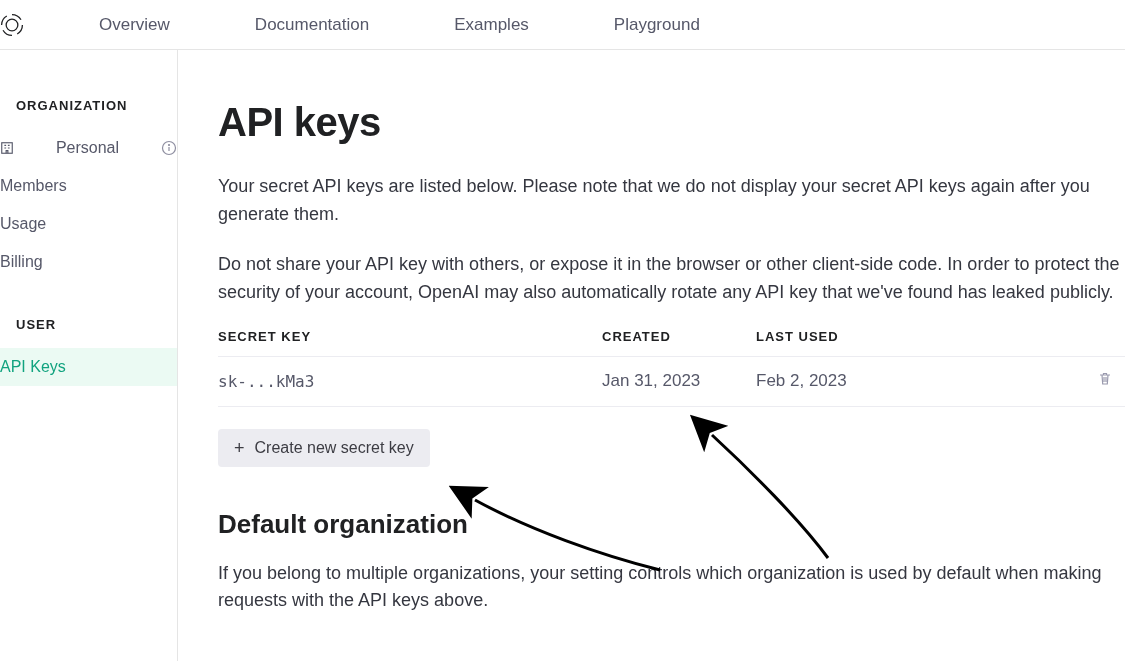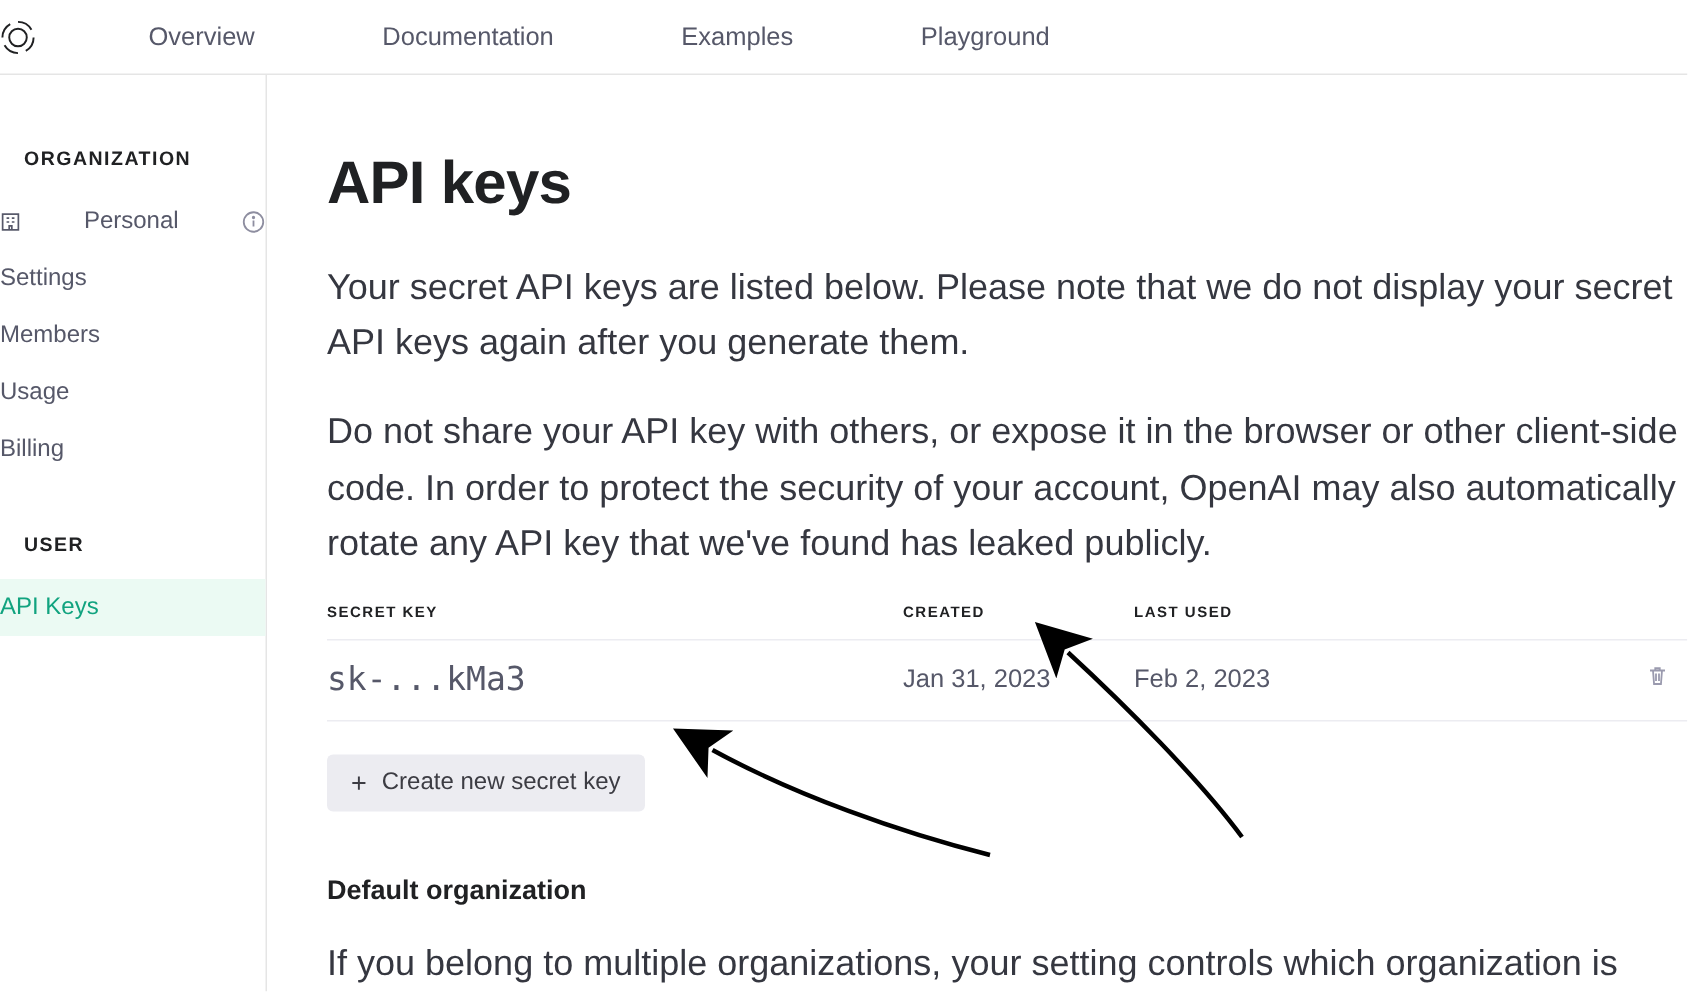--- a/index.html
+++ b/index.html
@@ -75,67 +75,67 @@
     flex: 1;
     overflow: hidden;
   }
   h1.page-title {
     font-size: 40px;
     font-weight: 800;
     letter-spacing: -0.5px;
     margin-bottom: 28px;
   }
   p.body {
-    font-size: 24px;
+    font-size: 18px;
     line-height: 1.55;
     color: #353740;
     margin-bottom: 22px;
     max-width: 920px;
   }
   
   .keytable { margin-top: 8px; }
   .keytable .hdr {
     display:flex;
-    font-size: 10px;
+    font-size: 13px;
     font-weight: 700;
     letter-spacing: 1px;
     color: #202123;
     padding-bottom: 12px;
     border-bottom: 1px solid #ececf1;
   }
   .keytable .row {
     display:flex;
     align-items:center;
     font-size: 17px;
     color: #565869;
     padding: 14px 0;
     border-bottom: 1px solid #ececf1;
   }
   .col-key { width: 384px; }
   .col-created { width: 154px; }
   .col-used { flex:1; }
   .col-act { width: 40px; display:flex; justify-content:center; }
-  .row .col-key { font-family: ui-monospace, Menlo, Consolas, monospace; font-size:22px; }
+  .row .col-key { font-family: ui-monospace, Menlo, Consolas, monospace; font-size:16px; }
   .trash { color:#999; cursor:pointer; }
   
   .create-btn {
     display:inline-flex;
     align-items:center;
     background:#ececf1;
     color:#3c3c43;
     font-size:16px;
     padding: 10px 16px;
     border-radius:4px;
     margin-top: 22px;
     cursor:pointer;
     border:none;
   }
   .create-btn .plus { margin-right:10px; font-size:18px; line-height:1; }
   h2.section-title {
-    font-size: 18px;
+    font-size: 26px;
     font-weight: 800;
     margin-top: 42px;
     margin-bottom: 20px;
   }
   
   .annot {
     position:absolute;
     pointer-events:none;
   }
 </style>
@@ -171,23 +171,20 @@
       <span>Personal</span>
       <span class="info-circle">
         <svg width="16" height="16" viewBox="0 0 16 16" fill="none" stroke="#8e8ea0" stroke-width="1.2">
             <circle cx="8" cy="8" r="6.5"></circle>
             <circle cx="8" cy="5" r="0.5" fill="#8e8ea0"></circle>
             <path d="M8 7v4"></path>
           </svg>
       </span>
     </div>
     <div class="side-item">
-        <span>Settings</span>
-      </div>
-    <div class="side-item">
         <span>Members</span>
       </div>
     <div class="side-item">
         <span>Usage</span>
       </div>
     <div class="side-item">
         <span>Billing</span>
       </div>
     <div class="side-gap"></div>
     <div class="side-section-label">USER</div>

